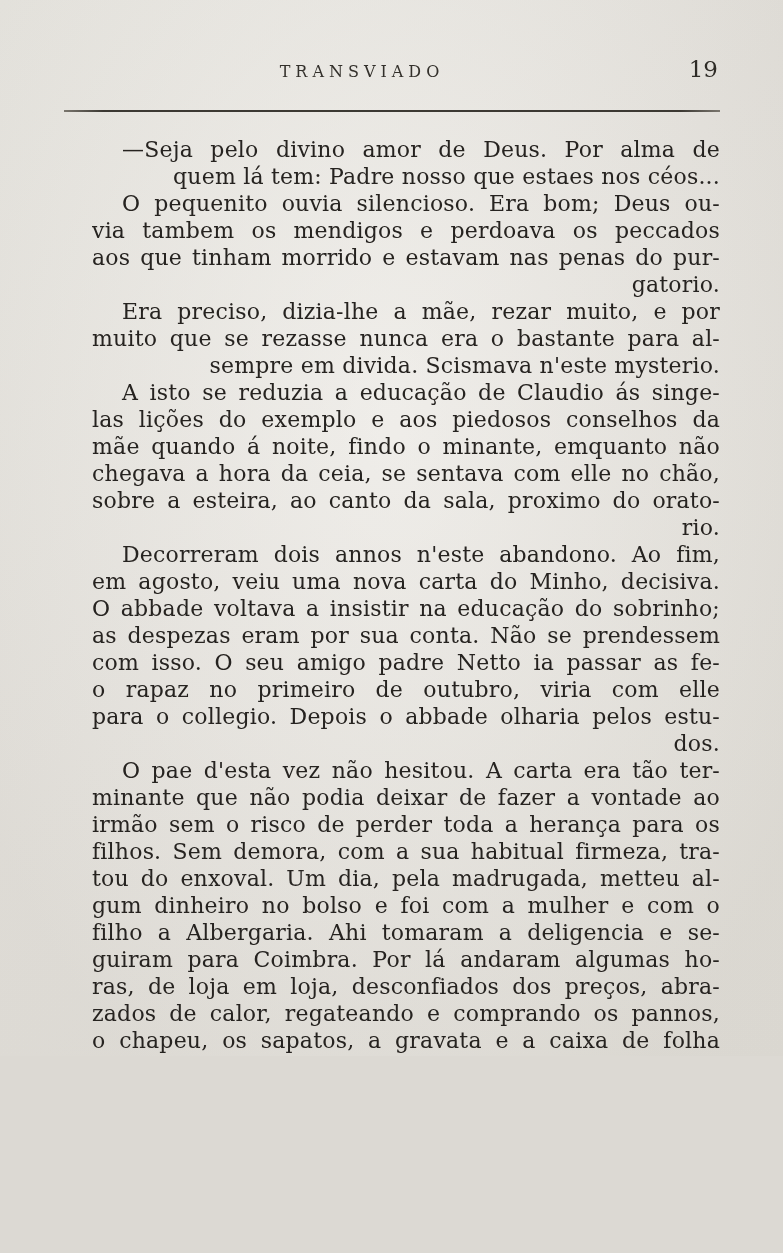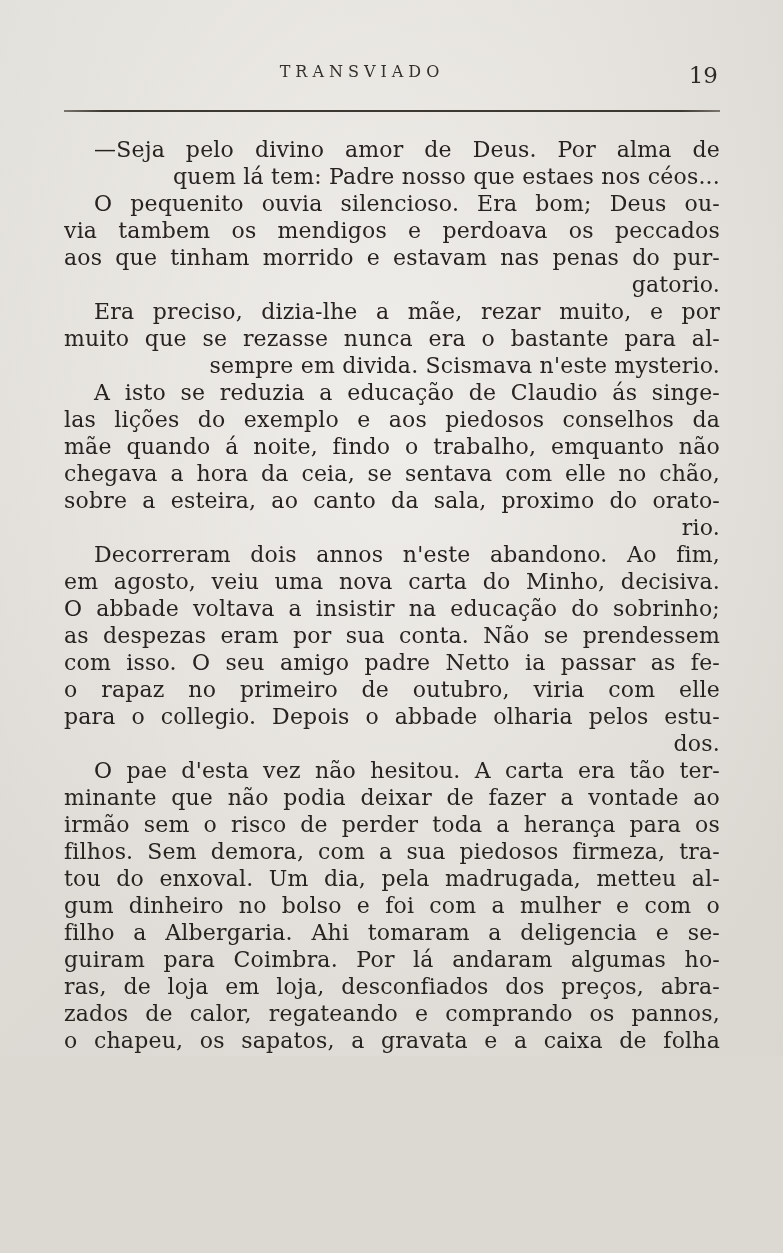--- a/index.html
+++ b/index.html
@@ -34,34 +34,35 @@
     right: 60px;
     text-align: center;
     font-size: 16px;
     letter-spacing: 5px;
     color: #33302b;
     top: 6px;
   }
   .page-number {
     position: absolute;
     right: 2px;
-    top: 6px;
+    top: 0;
     font-size: 23px;
     color: #2e2b26;
   }
   .head-rule {
     margin-top: 20px;
     height: 2px;
     background: linear-gradient(90deg, #7a766e 0%, #3c3933 6%, #3c3933 94%, #7a766e 100%);
   }
   .text-block {
     margin-top: 24px;
     font-size: 22px;
     line-height: 27px;
     letter-spacing: 0.2px;
+    margin-left: 28px;
   }
   .paragraph {
     margin: 0;
   }
   .line {
     height: 27px;
     white-space: nowrap;
   }
   .line.full {
     text-align: justify;
@@ -98,40 +99,40 @@
           <div class="line last">gatorio.</div>
         </div>
         <div class="paragraph">
           <div class="line full indent">Era preciso, dizia-lhe a mãe, rezar muito, e por</div>
           <div class="line full">muito que se rezasse nunca era o bastante para al-</div>
           <div class="line last">sempre em divida. Scismava n'este mysterio.</div>
         </div>
         <div class="paragraph">
           <div class="line full indent">A isto se reduzia a educação de Claudio ás singe-</div>
           <div class="line full">las lições do exemplo e aos piedosos conselhos da</div>
-          <div class="line full">mãe quando á noite, findo o trabalho, emquanto não</div>
+          <div class="line full">mãe quando á noite, findo o minante, emquanto não</div>
           <div class="line full">chegava a hora da ceia, se sentava com elle no chão,</div>
           <div class="line full">sobre a esteira, ao canto da sala, proximo do orato-</div>
           <div class="line last">rio.</div>
         </div>
         <div class="paragraph">
           <div class="line full indent">Decorreram dois annos n'este abandono. Ao fim,</div>
           <div class="line full">em agosto, veiu uma nova carta do Minho, decisiva.</div>
           <div class="line full">O abbade voltava a insistir na educação do sobrinho;</div>
           <div class="line full">as despezas eram por sua conta. Não se prendessem</div>
           <div class="line full">com isso. O seu amigo padre Netto ia passar as fe-</div>
           <div class="line full">o rapaz no primeiro de outubro, viria com elle</div>
           <div class="line full">para o collegio. Depois o abbade olharia pelos estu-</div>
           <div class="line last">dos.</div>
         </div>
         <div class="paragraph">
           <div class="line full indent">O pae d'esta vez não hesitou. A carta era tão ter-</div>
           <div class="line full">minante que não podia deixar de fazer a vontade ao</div>
           <div class="line full">irmão sem o risco de perder toda a herança para os</div>
-          <div class="line full">filhos. Sem demora, com a sua piedosos firmeza, tra-</div>
+          <div class="line full">filhos. Sem demora, com a sua habitual firmeza, tra-</div>
           <div class="line full">tou do enxoval. Um dia, pela madrugada, metteu al-</div>
           <div class="line full">gum dinheiro no bolso e foi com a mulher e com o</div>
           <div class="line full">filho a Albergaria. Ahi tomaram a deligencia e se-</div>
           <div class="line full">guiram para Coimbra. Por lá andaram algumas ho-</div>
           <div class="line full">ras, de loja em loja, desconfiados dos preços, abra-</div>
           <div class="line full">zados de calor, regateando e comprando os pannos,</div>
           <div class="line full">o chapeu, os sapatos, a gravata e a caixa de folha</div>
           <div class="line last">que havia de ser dentro de dois mezes a magra ba-</div>
         </div>
       </div>

